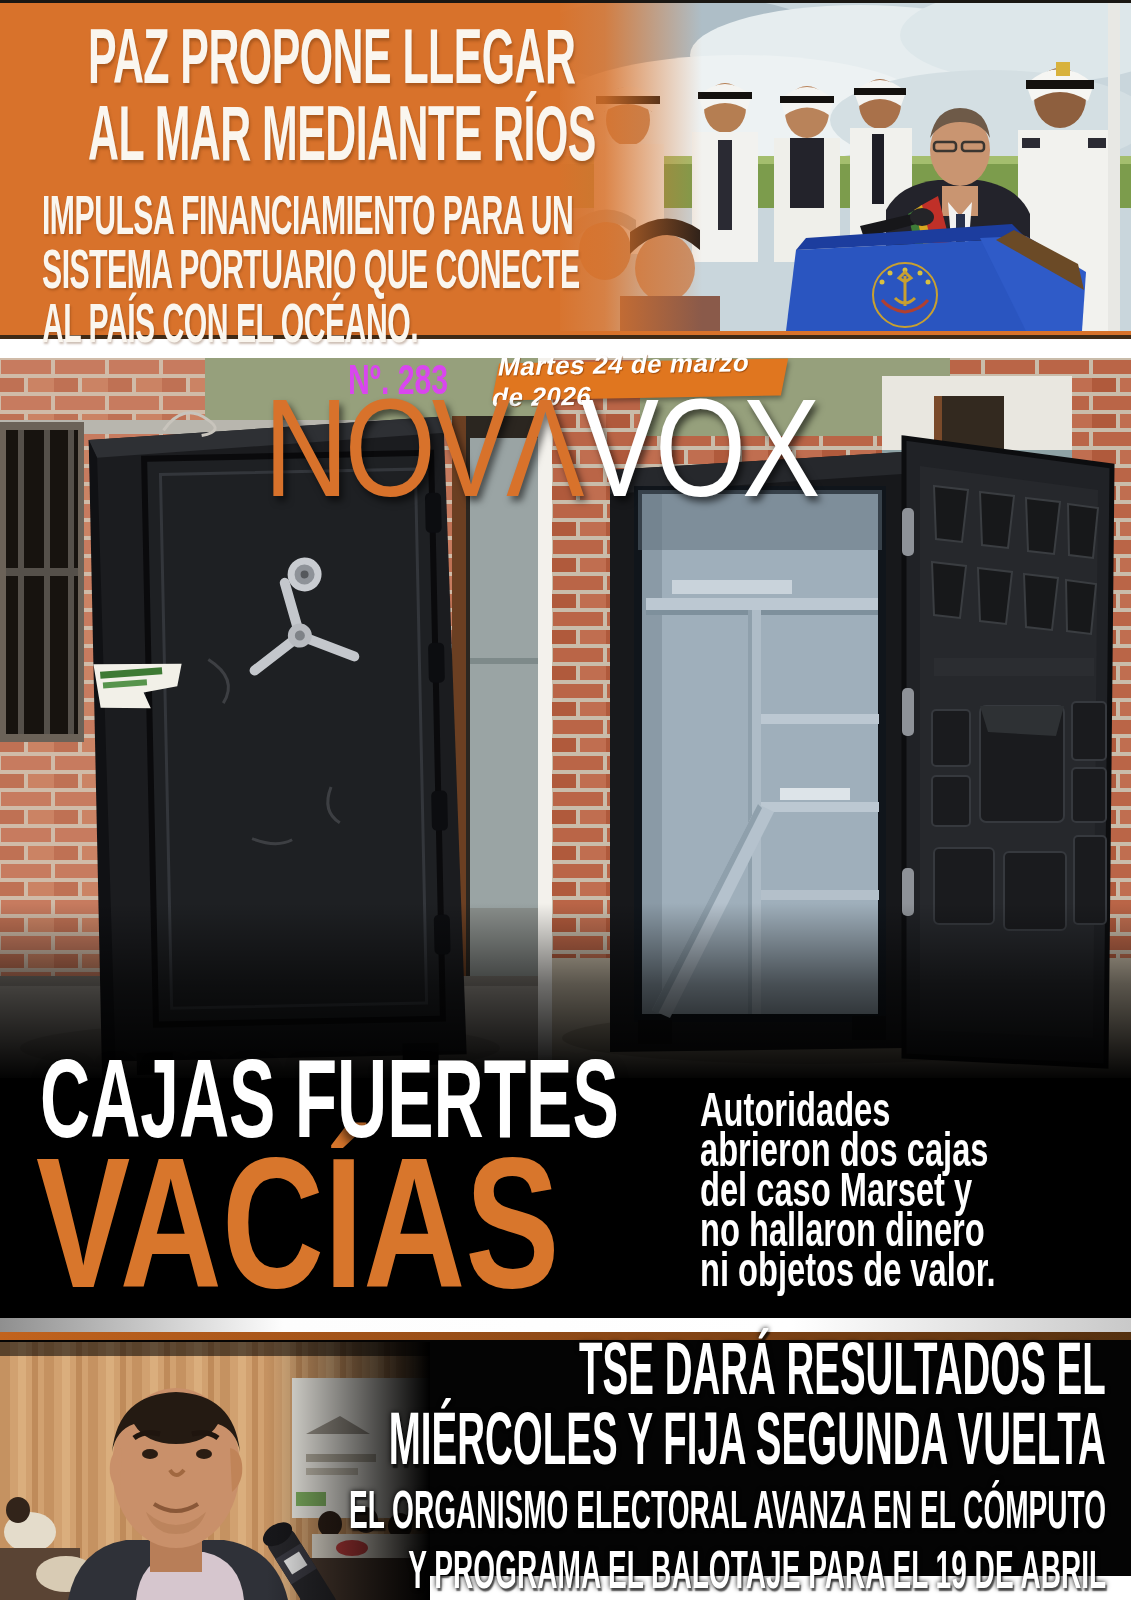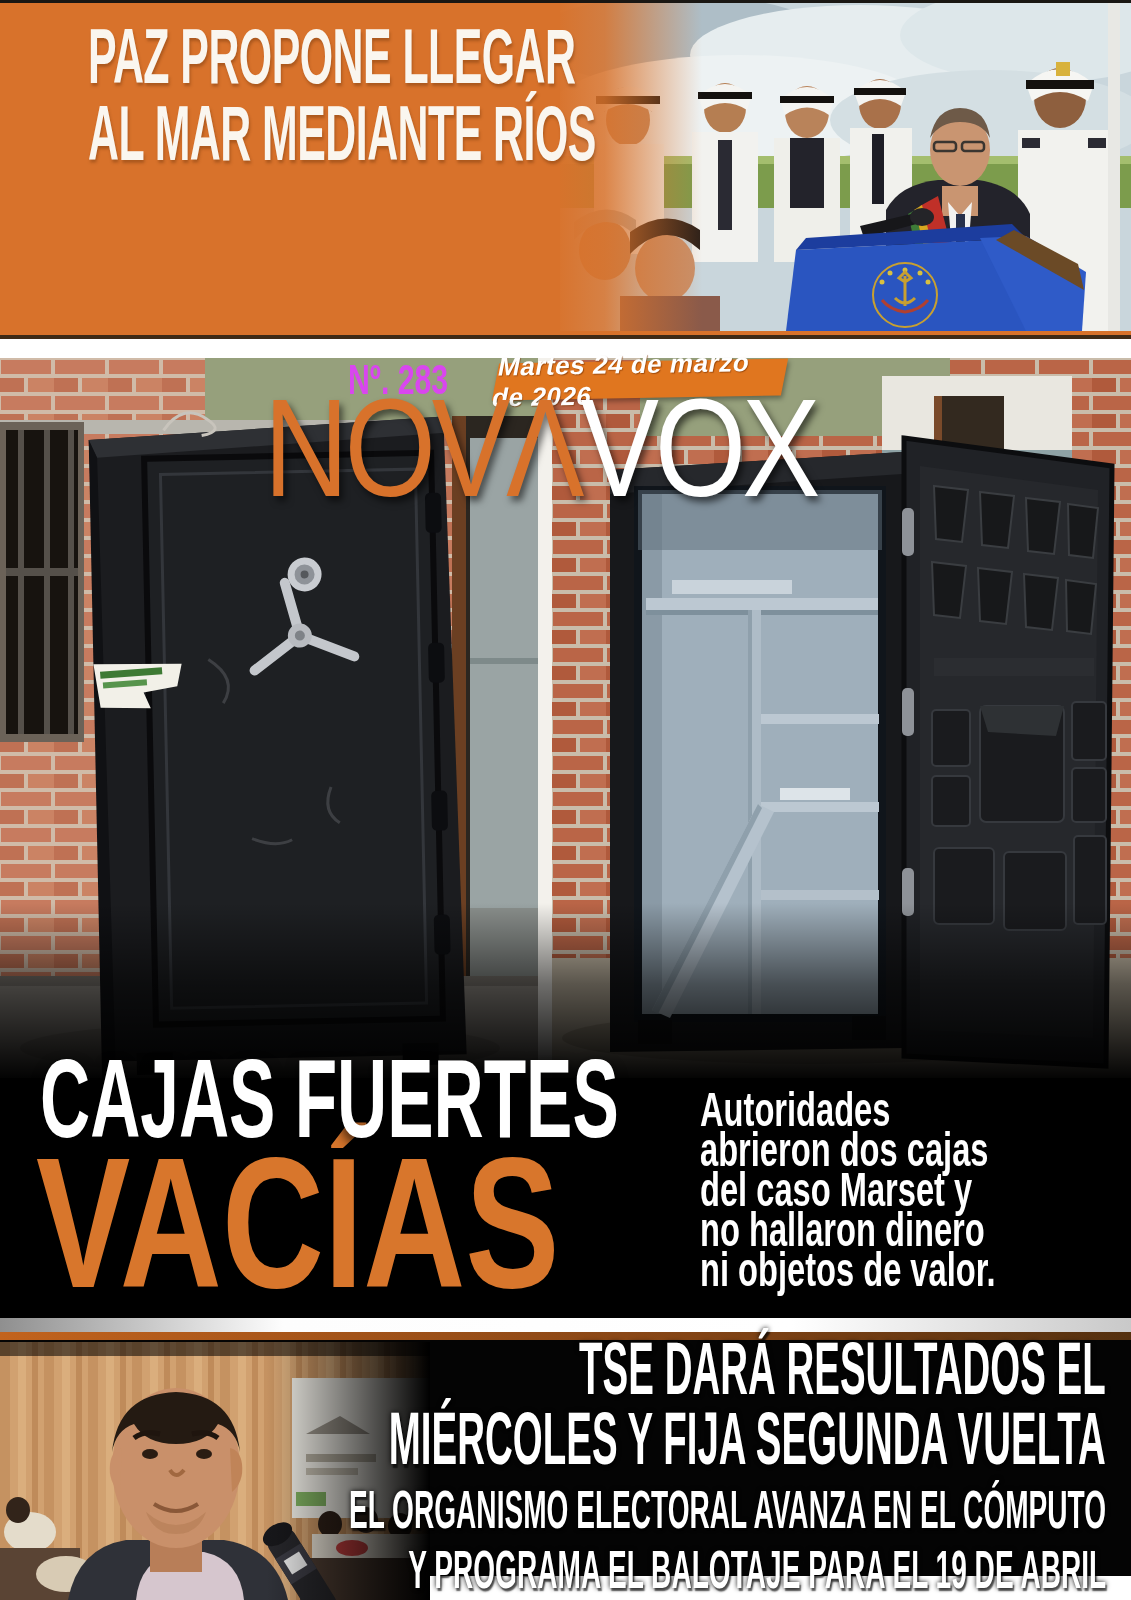--- a/index.html
+++ b/index.html
@@ -155,20 +155,25 @@
 
         <rect x="548" y="0" width="12" height="331" fill="#E8E8E4"></rect>
       </svg>
     </div>
     <div id="photo-blend" class="abs"></div>
 
     <div class="abs" style="left:40px;top:18px;margin-left:48px;">
       <span class="cond band-headline" style="transform:scaleX(.55);">PAZ PROPONE LLEGAR</span><br>
       <span class="cond band-headline" style="transform:scaleX(.55);">AL MAR MEDIANTE RÍOS</span>
     </div>
+    <div class="abs" style="left:42px;top:188px;">
+      <span class="cond band-subheadline" style="transform:scaleX(.55);">IMPULSA FINANCIAMIENTO PARA UN</span><br>
+      <span class="cond band-subheadline" style="transform:scaleX(.55);">SISTEMA PORTUARIO QUE CONECTE</span><br>
+      <span class="cond band-subheadline" style="transform:scaleX(.55);">AL PAÍS CON EL OCÉANO.</span>
+    </div>
   </div>
 
   <div id="page-topline" class="abs"></div>
 
   <div id="main-section" class="abs">
 
     <div class="abs" style="left:0;top:0;width:538px;height:720px;">
       <svg width="538" height="720" viewBox="0 0 538 720">
         <defs>
           <pattern id="bricksL" width="54" height="36" patternUnits="userSpaceOnUse">

